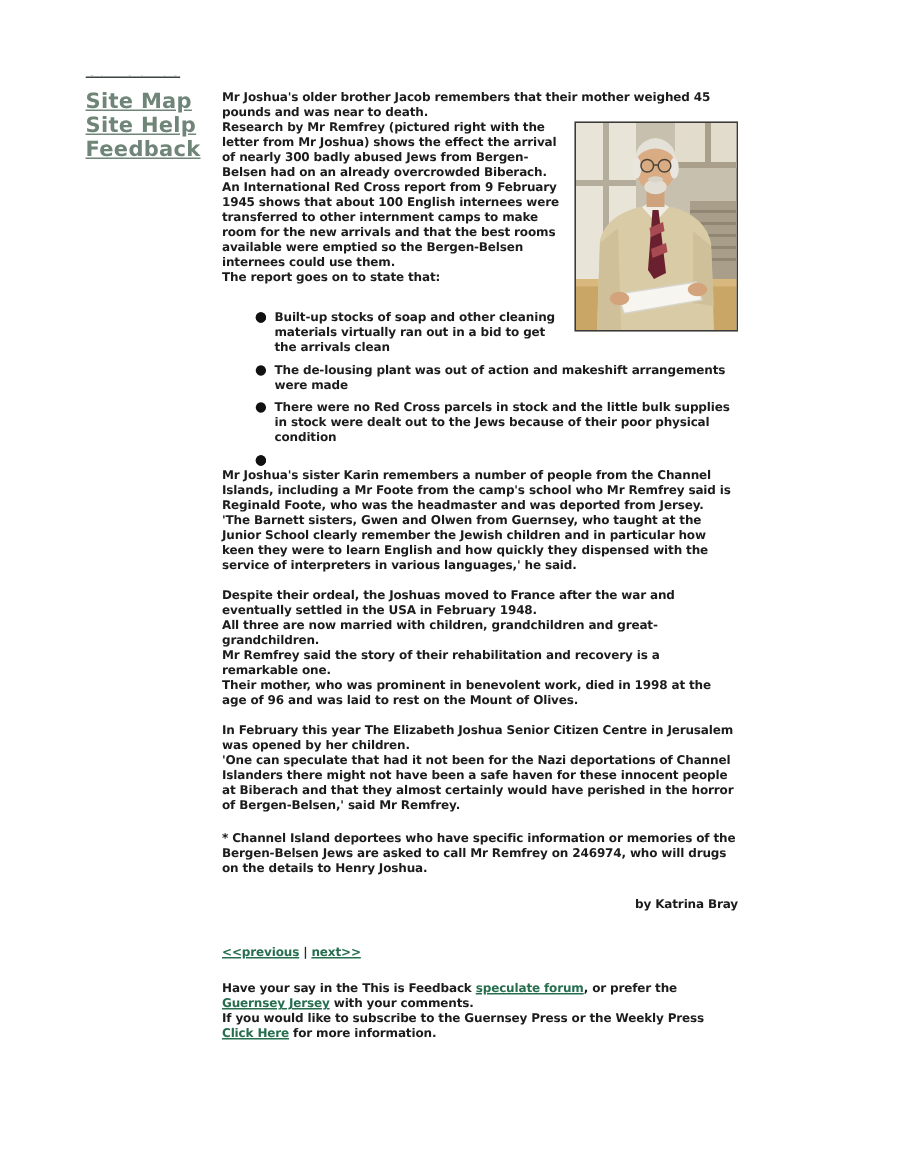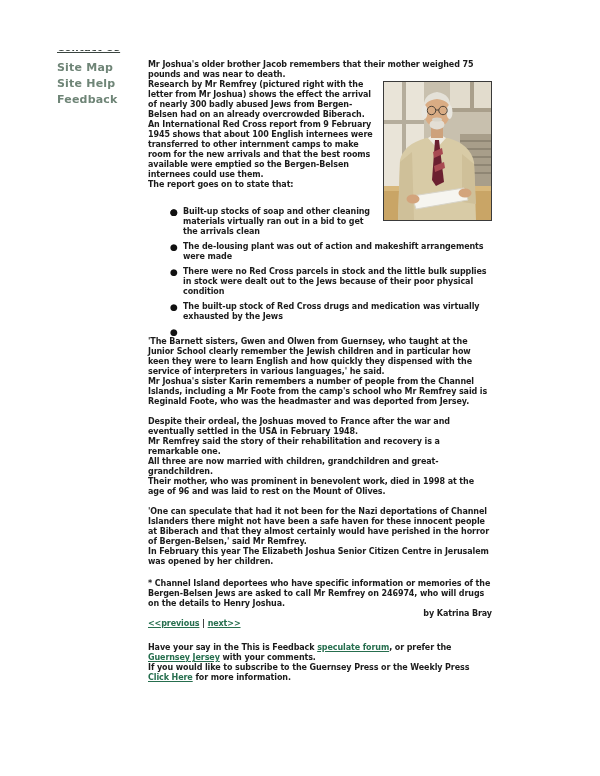--- a/index.html
+++ b/index.html
@@ -8,22 +8,22 @@
     font-family:"DejaVu Sans","Liberation Sans",sans-serif;overflow:hidden;
   }
   
   .sidebar{position:absolute;left:57px;top:50px;width:95px;}
   .clipped-link{height:6px;overflow:hidden;margin-bottom:4px;}
   .clipped-link span{
     display:block;margin-top:-8px;font-size:10px;font-weight:bold;
     color:#3b4540;text-decoration:underline;letter-spacing:.2px;cursor:pointer;
   }
   .side-item{
-    font-size:11px;font-weight:bold;color:#6f8577;line-height:16px;
-    cursor:pointer;letter-spacing:.2px;
+    font-size:14px;font-weight:bold;color:#6f8577;line-height:16px;
+    cursor:pointer;letter-spacing:.2px;text-decoration:underline;
   }
   
   .content{
     position:absolute;left:148px;top:60px;width:344px;
     font-size:8px;font-weight:bold;color:#1c1c1c;line-height:10px;
     letter-spacing:-0.1px;
   }
   .line{display:block;}
   .gap10{height:10px;}
   .gap12{height:12px;}
@@ -33,42 +33,42 @@
     border:1px solid #3a3a3a;background:#cfc8b8;
   }
   .photo svg{display:block;}
   
   .bullets{padding-left:22px;}
   .bullet-row{position:relative;padding-left:13px;margin-bottom:5px;}
   .bullet-dot{
     position:absolute;left:0;top:0;font-size:9px;line-height:10px;color:#111;
   }
   
-  .byline{text-align:right;}
+  .byline{text-align:right;margin-top:14px;}
   
   .lnk{color:#266e4e;text-decoration:underline;cursor:pointer;}
-  .prevnext{}
+  .prevnext{margin-top:22px;}
   .sep{color:#2b2b2b;}
   .forum-block{margin-top:14px;}
 </style>
 </head>
 <body>
 
 <div class="sidebar">
   <div class="clipped-link">
     <span>Contact Us</span>
   </div>
   <div class="side-item">Site Map</div>
   <div class="side-item">Site Help</div>
   <div class="side-item">Feedback</div>
 </div>
 
 <div class="content">
 
-  <div class="line">Mr Joshua's older brother Jacob remembers that their mother weighed 75 pounds and was near to death.</div>
+  <div class="line">Mr Joshua's older brother Jacob remembers that their mother weighed 45 pounds and was near to death.</div>
 
   <div class="photo">
     <svg width="107" height="138" viewBox="0 0 107 138">
 
       <rect x="0" y="0" width="107" height="138" fill="#c8c0ae"></rect>
       <rect x="0" y="0" width="40" height="104" fill="#e9e4d8"></rect>
       <rect x="18" y="0" width="4" height="104" fill="#b5ad9c"></rect>
       <rect x="0" y="38" width="40" height="4" fill="#b5ad9c"></rect>
       <rect x="66" y="0" width="41" height="30" fill="#e2dccd"></rect>
       <rect x="66" y="26" width="41" height="4" fill="#a99f8b"></rect>
@@ -132,43 +132,42 @@
     <div class="bullet-row">
       <span class="bullet-dot">●</span>
       <span>The de-lousing plant was out of action and makeshift arrangements were made</span>
     </div>
     <div class="bullet-row">
       <span class="bullet-dot">●</span>
       <span>There were no Red Cross parcels in stock and the little bulk supplies in stock were dealt out to the Jews because of their poor physical condition</span>
     </div>
     <div class="bullet-row">
       <span class="bullet-dot">●</span>
-      <span>The built-up stock of Red Cross drugs and medication was virtually exhausted by the Jews</span>
     </div>
     <div class="bullet-row">
       <span class="bullet-dot">●</span>
     </div>
   </div>
 
   <div class="gap10"></div>
 
+  <div class="line">Mr Joshua's sister Karin remembers a number of people from the Channel Islands, including a Mr Foote from the camp's school who Mr Remfrey said is Reginald Foote, who was the headmaster and was deported from Jersey.</div>
   <div class="line">'The Barnett sisters, Gwen and Olwen from Guernsey, who taught at the Junior School clearly remember the Jewish children and in particular how keen they were to learn English and how quickly they dispensed with the service of interpreters in various languages,' he said.</div>
-  <div class="line">Mr Joshua's sister Karin remembers a number of people from the Channel Islands, including a Mr Foote from the camp's school who Mr Remfrey said is Reginald Foote, who was the headmaster and was deported from Jersey.</div>
 
   <div class="gap10"></div>
 
   <div class="line">Despite their ordeal, the Joshuas moved to France after the war and eventually settled in the USA in February 1948.</div>
+  <div class="line">All three are now married with children, grandchildren and great-grandchildren.</div>
   <div class="line">Mr Remfrey said the story of their rehabilitation and recovery is a remarkable one.</div>
-  <div class="line">All three are now married with children, grandchildren and great-grandchildren.</div>
   <div class="line">Their mother, who was prominent in benevolent work, died in 1998 at the age of 96 and was laid to rest on the Mount of Olives.</div>
 
   <div class="gap10"></div>
 
+  <div class="line">In February this year The Elizabeth Joshua Senior Citizen Centre in Jerusalem was opened by her children.</div>
   <div class="line">'One can speculate that had it not been for the Nazi deportations of Channel Islanders there might not have been a safe haven for these innocent people at Biberach and that they almost certainly would have perished in the horror of Bergen-Belsen,' said Mr Remfrey.</div>
-  <div class="line">In February this year The Elizabeth Joshua Senior Citizen Centre in Jerusalem was opened by her children.</div>
 
   <div class="gap12"></div>
 
   <div class="line">* Channel Island deportees who have specific information or memories of the Bergen-Belsen Jews are asked to call Mr Remfrey on 246974, who will drugs on the details to Henry Joshua.</div>
 
   <div class="byline">by Katrina Bray</div>
 
   <div class="prevnext">
     <span class="lnk">&lt;&lt;previous</span><span class="sep"> | </span><span class="lnk">next&gt;&gt;</span>
   </div>

